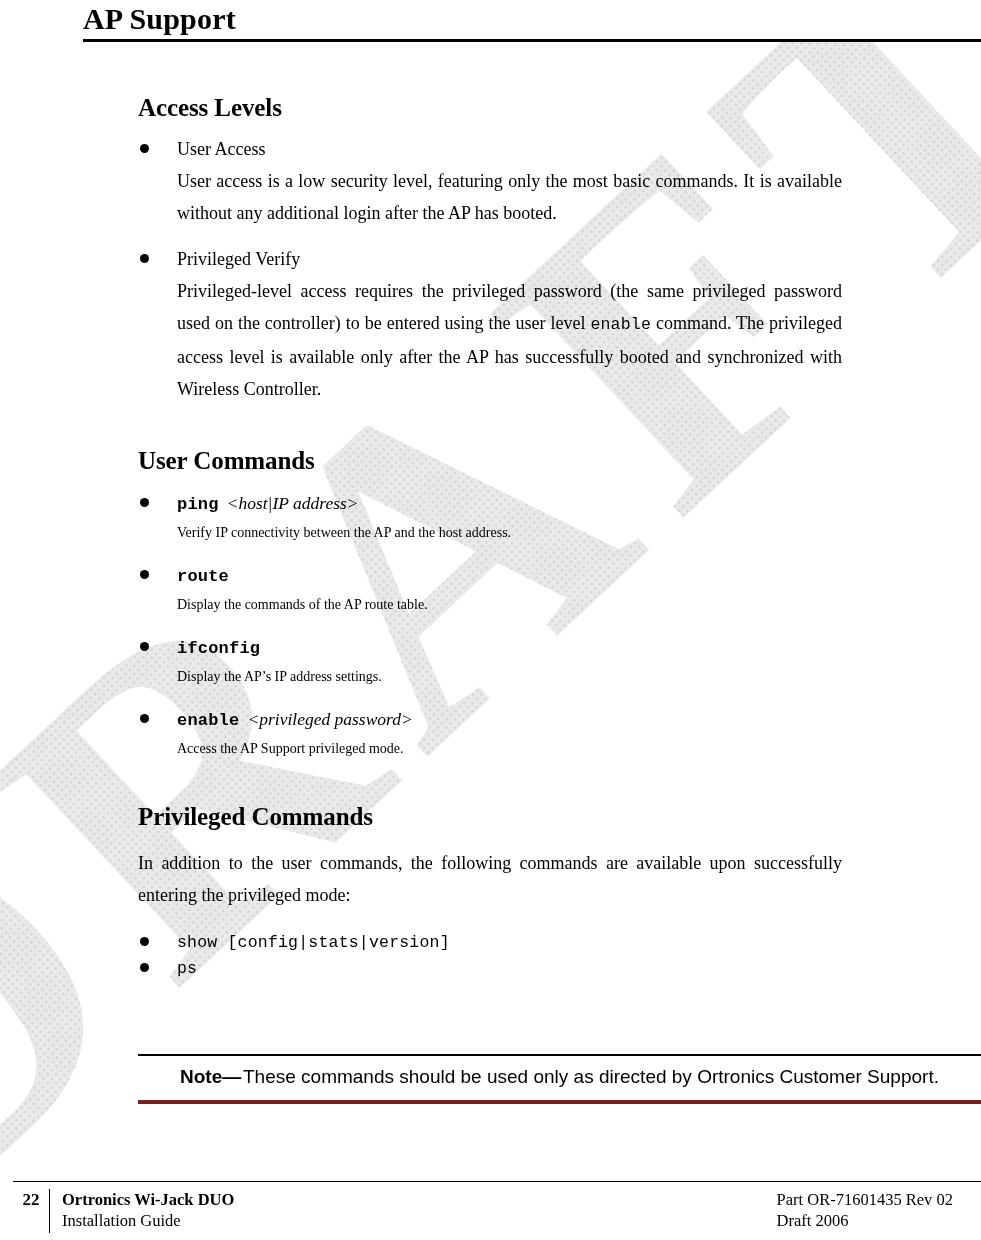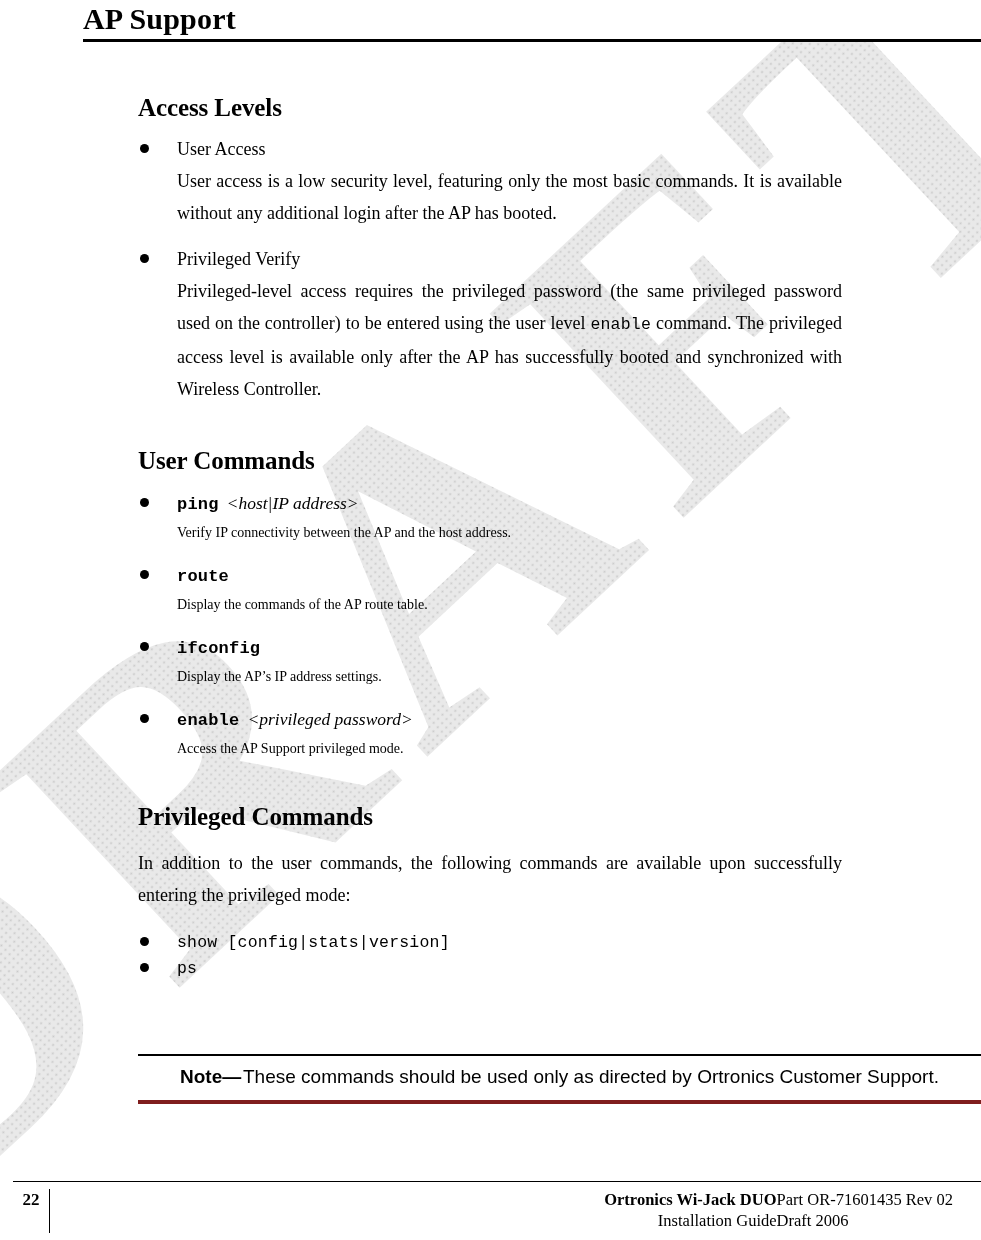--- a/index.html
+++ b/index.html
@@ -203,21 +203,20 @@
     width: 0;
     border-left: 1.5px solid #000;
     align-self: stretch;
     margin-right: 12px;
     min-height: 44px;
   }
   .footer-left {
     flex: 1 1 auto;
     font-size: 16.5px;
     line-height: 21px;
-    text-align: right;
   }
   .footer-left .line1 { font-weight: bold; }
   .footer-left .line2 { font-weight: normal; }
   .footer-right {
     text-align: left;
     font-size: 16.5px;
     line-height: 21px;
     padding-right: 4px;
     flex: 0 0 auto;
   }

